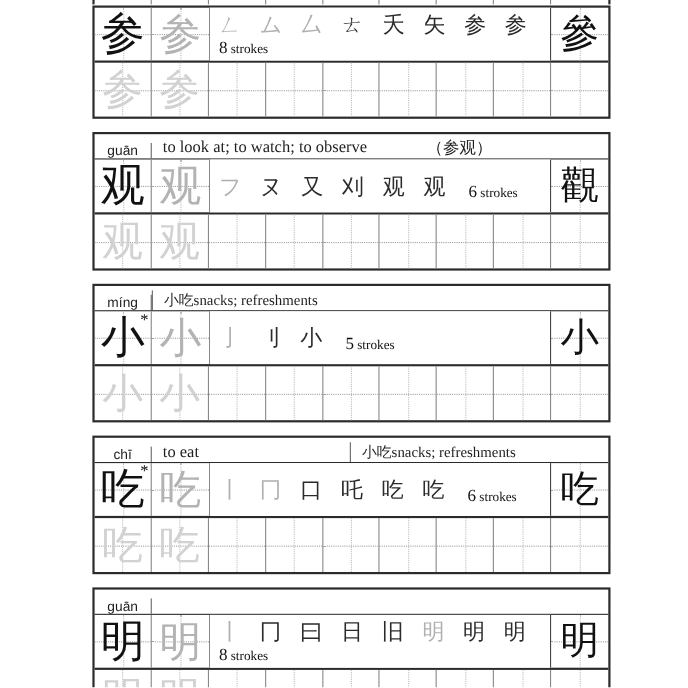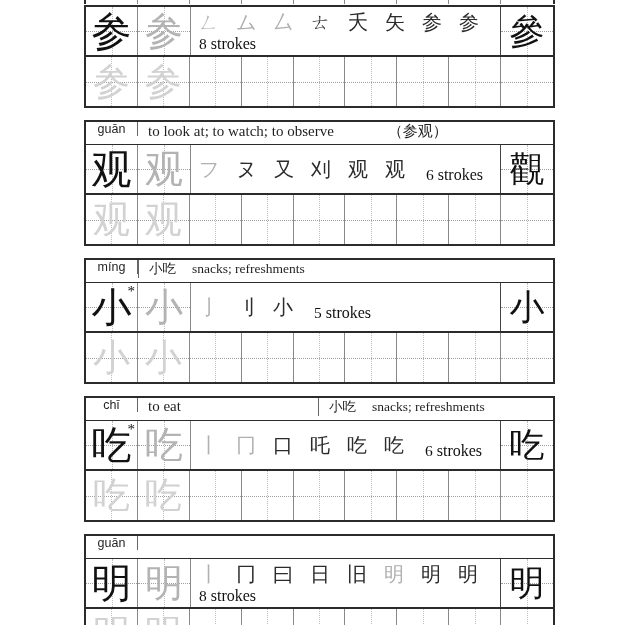--- a/index.html
+++ b/index.html
@@ -7,50 +7,50 @@
         font-family:"Liberation Serif",serif;color:#1f1f1f;}
   .sheet{position:absolute;left:84px;top:0;width:471px;}
   
   .stub-row{display:grid;grid-template-columns:repeat(9,1fr);height:4px;
             border-left:2px solid #2b2b2b;border-right:2px solid #2b2b2b;}
   .stub-row .stub{border-right:1px solid #888;}
   .stub-row .stub:last-child{border-right:none;}
   .block{border:2px solid #2b2b2b;margin-top:12px;background:#fff;}
   .block.first{margin-top:1px;}
   
-  .hdr{display:flex;height:22px;border-bottom:1px solid #2b2b2b;align-items:flex-start;}
+  .hdr{display:flex;height:22px;border-bottom:1px solid #2b2b2b;align-items:flex-end;}
   .pinyin-cell{flex:0 0 51px;border-right:1px solid #666;display:flex;align-items:center;justify-content:center;
                font-family:"Liberation Sans",sans-serif;font-size:12.5px;}
   .def-cell{flex:1;display:flex;align-items:center;padding-left:10px;font-size:15px;white-space:nowrap;overflow:hidden;}
   .def-cell.fixed{flex:0 0 170px;}
   .def-italic{font-style:italic;}
   .def-italic:not(:empty){margin-right:5px;}
   .def-extra:not(:empty){margin-left:54px;}
   .vocab-cell{flex:1;border-left:1px solid #666;display:flex;align-items:center;padding-left:10px;font-size:13.5px;white-space:nowrap;}
-  .vocab-hanzi{margin-right:16px;}
+  .vocab-hanzi{margin-right:0;}
   
   .main-row{display:flex;height:48px;border-bottom:2px solid #2b2b2b;}
   .cell{position:relative;}
   .guides::before{content:"";position:absolute;left:0;right:0;top:50%;border-top:1px dotted #9f9f9f;}
   .guides::after{content:"";position:absolute;top:0;bottom:0;left:50%;border-left:1px dotted #bdbdbd;}
   .char-cell{flex:0 0 51px;border-right:1px solid #888;display:flex;align-items:center;justify-content:center;}
   .gray-cell{flex:0 0 52px;border-right:1px solid #888;display:flex;align-items:center;justify-content:center;}
   .stroke-cell{flex:1;border-right:1px solid #444;background:#fff;}
   .trad-cell{flex:0 0 52px;display:flex;align-items:center;justify-content:center;}
   .big-char{position:relative;z-index:2;font-family:"DejaVu Sans",sans-serif;font-size:40px;line-height:1;color:#111;}
   .gray-char{position:relative;z-index:2;font-family:"DejaVu Sans",sans-serif;font-size:38px;line-height:1;color:#b3b3b3;}
   .trad-char{position:relative;z-index:2;font-family:"DejaVu Serif",serif;font-size:35px;line-height:1;color:#111;}
   .ast{position:absolute;top:0px;right:2px;font-size:15px;z-index:3;color:#111;}
   
   .stages{display:flex;align-items:center;height:100%;padding-left:8px;}
   .stages.below{align-items:flex-start;padding-top:3px;}
   .stage{font-family:"DejaVu Sans",sans-serif;font-size:20px;line-height:1.2;margin-right:17px;}
   .stage.light{color:#b0b0b0;}
   .stage.dark{color:#2b2b2b;}
-  .slabel{display:inline-block;font-size:16px;color:#111;margin-left:4px;margin-top:12px;}
+  .slabel{display:inline-block;font-size:12px;color:#111;margin-left:4px;margin-top:12px;}
   .slabel::first-letter{font-size:15.5px;}
   .slabel.below-label{position:absolute;left:8px;bottom:2px;margin:0;}
   
   .practice-row{display:grid;grid-template-columns:repeat(9,1fr);height:49px;}
   .practice-cell{border-right:1px solid #888;display:flex;align-items:center;justify-content:center;}
   .practice-cell:last-child{border-right:none;}
   .practice-char{position:relative;z-index:2;font-family:"DejaVu Sans",sans-serif;font-size:37px;line-height:1;color:#d2d2d2;}
 </style>
 </head>
 <body>

